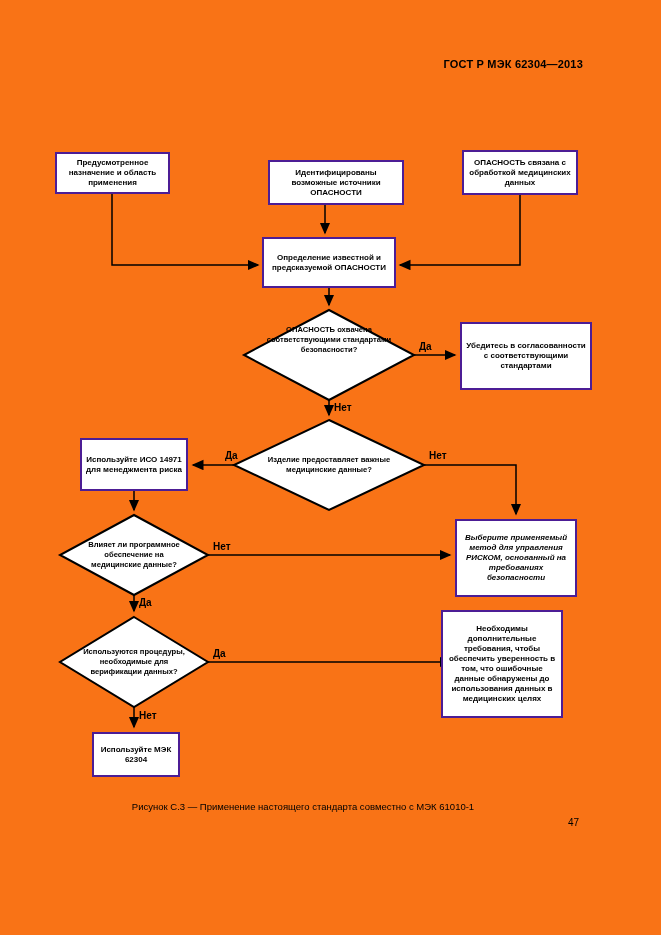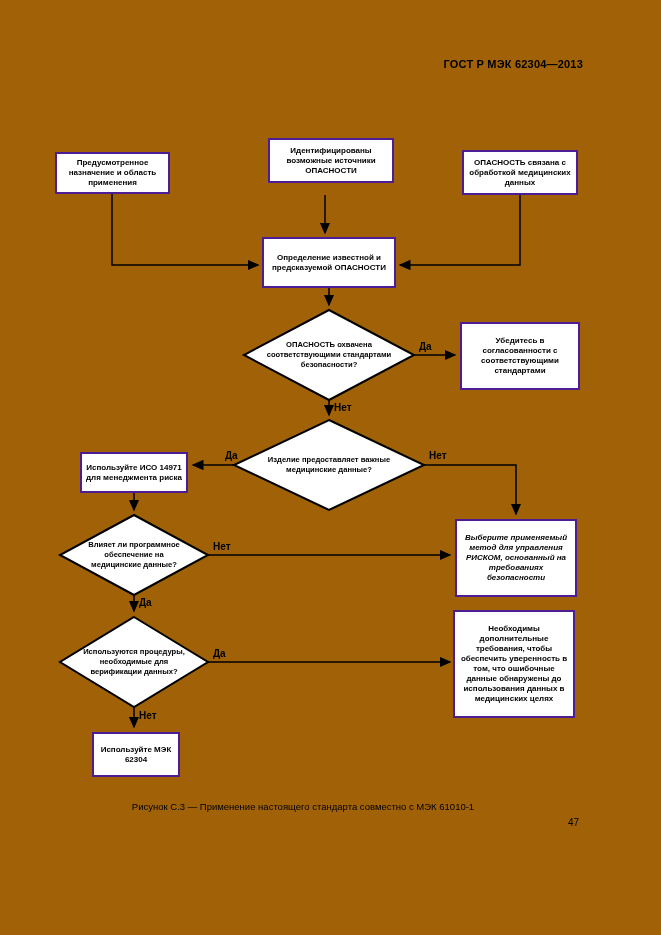--- a/index.html
+++ b/index.html
@@ -1,20 +1,20 @@
 <!DOCTYPE html>
 <html><head>
 <meta charset="utf-8">
 <style>
   html, body { margin: 0; padding: 0; background: #fff; }
   #page {
     position: relative;
     width: 661px;
     height: 935px;
-    background: #a16207;
+    background: #f97316;
     font-family: "Liberation Sans", sans-serif;
     color: #000;
     overflow: hidden;
   }
   #connectors {
     position: absolute;
     left: 0; top: 0;
     width: 661px; height: 935px;
   }
   .doc-header {
@@ -63,30 +63,30 @@
     font-size: 9.5px;
   }
   .page-number {
     position: absolute;
     left: 568px;
     top: 817px;
     font-size: 10px;
   }
   
   .n-intended     { left: 55px;  top: 152px; width: 115px; height: 42px; }
-  .n-sources      { left: 268px; top: 138px; width: 126px; height: 45px; }
+  .n-sources      { left: 268px; top: 160px; width: 136px; height: 45px; }
   .n-hazdata      { left: 462px; top: 150px; width: 116px; height: 45px; }
   .n-determine    { left: 262px; top: 237px; width: 134px; height: 51px; }
-  .n-conform      { left: 460px; top: 322px; width: 120px; height: 68px; }
-  .n-iso          { left: 80px;  top: 452px; width: 108px; height: 41px; }
+  .n-conform      { left: 460px; top: 322px; width: 132px; height: 68px; }
+  .n-iso          { left: 80px;  top: 438px; width: 108px; height: 53px; }
   .n-method       { left: 455px; top: 519px; width: 122px; height: 78px; font-style: italic; }
-  .n-addreq       { left: 453px; top: 610px; width: 122px; height: 108px; }
+  .n-addreq       { left: 441px; top: 610px; width: 122px; height: 108px; }
   .n-iec          { left: 92px;  top: 732px; width: 88px;  height: 45px; }
   
-  .d-covered      { left: 249px; top: 315px; width: 160px; height: 80px; justify-content: center; }
+  .d-covered      { left: 249px; top: 300px; width: 160px; height: 80px; justify-content: center; }
   .d-provides     { left: 254px; top: 425px; width: 150px; height: 80px; }
   .d-software     { left: 79px;  top: 519px; width: 110px; height: 72px; justify-content: center; }
   .d-verify       { left: 79px;  top: 626px; width: 110px; height: 72px; }
   
   .l-yes1 { left: 419px; top: 341px; }
   .l-no1  { left: 334px; top: 402px; }
   .l-yes2 { left: 225px; top: 450px; }
   .l-no2  { left: 429px; top: 450px; }
   .l-no3  { left: 213px; top: 541px; }
   .l-yes3 { left: 139px; top: 597px; }

